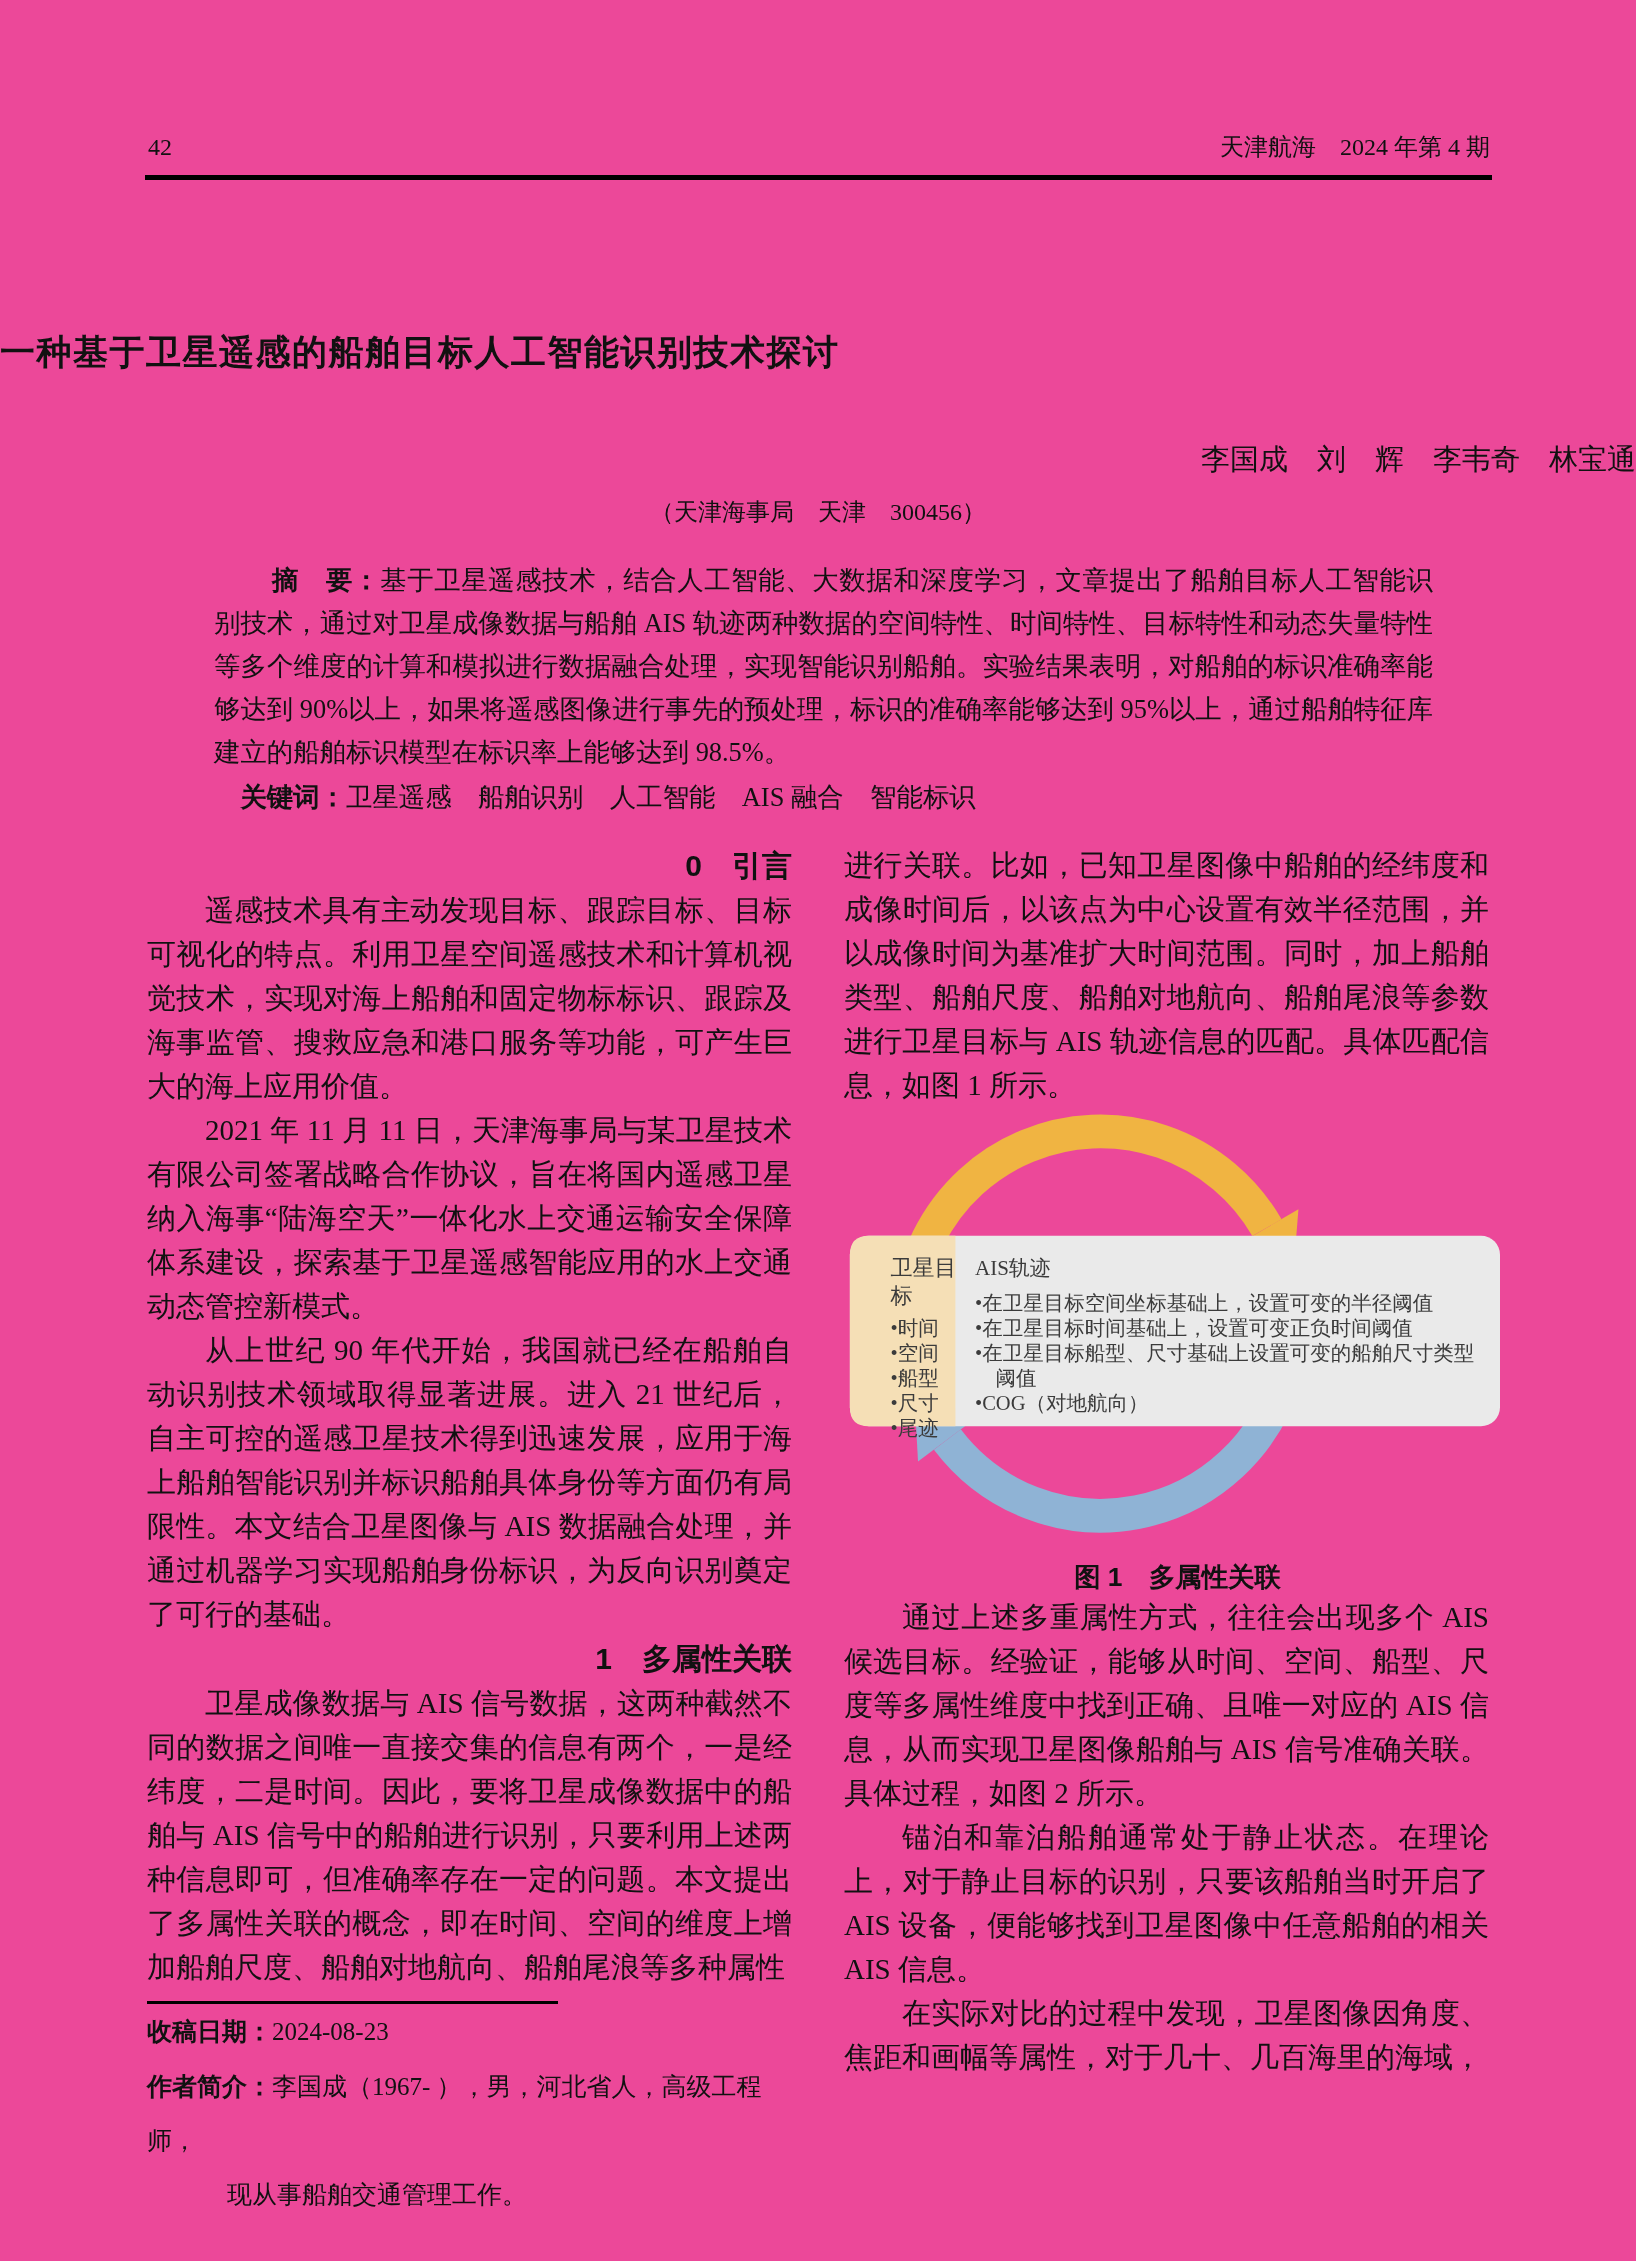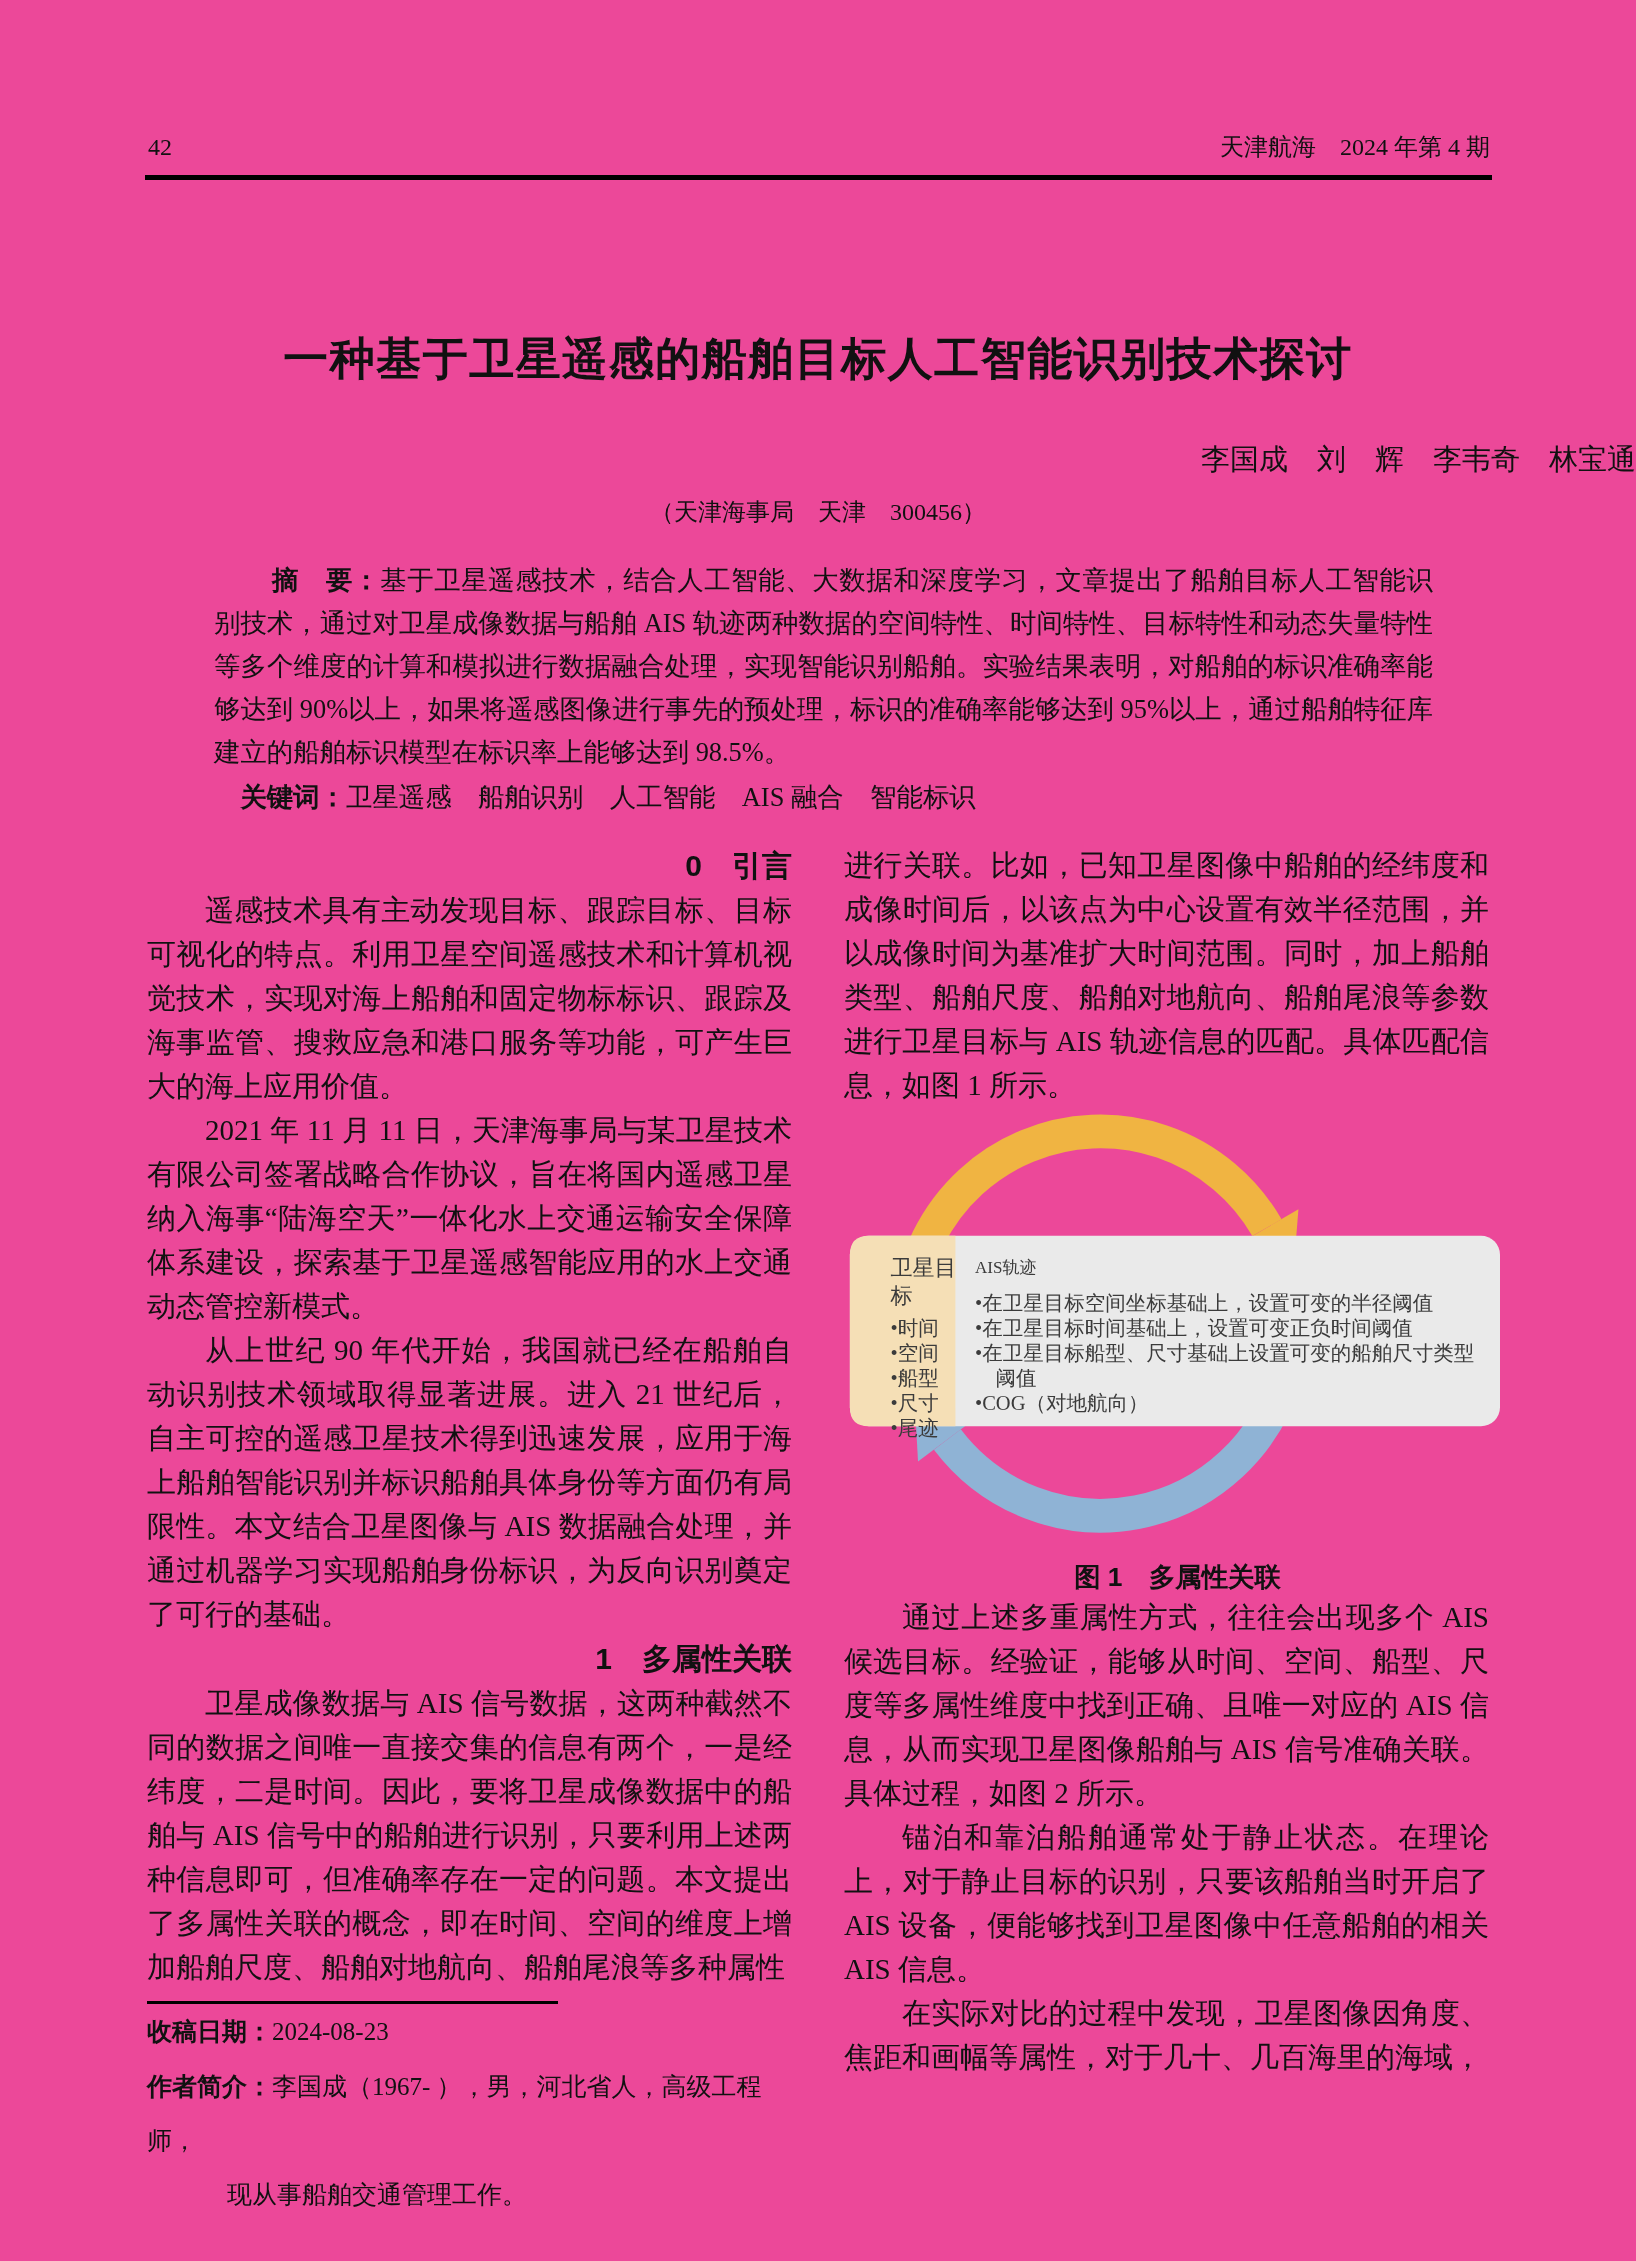--- a/index.html
+++ b/index.html
@@ -12,23 +12,23 @@
   
   .running-head {
     position:absolute; left:148px; top:133px; width:1342px;
     display:flex; justify-content:space-between; align-items:flex-end;
     font-size:24px; line-height:29px;
   }
   .head-rule { position:absolute; left:145px; top:175px; width:1347px; height:5.1px; background:#000; }
 
   
   .paper-title {
-    position:absolute; left:0; top:329px; width:1636px; text-align:center;
+    position:absolute; left:0; top:329px; width:1636px; text-align:left;
     font-family:Liberation Serif, serif;
-    font-weight:bold; font-size:45px; letter-spacing:1.5px;
+    font-weight:bold; font-size:35px; letter-spacing:1.5px;
   }
   .authors { position:absolute; left:0; top:440px; width:1636px; text-align:right; font-size:29px; }
   .affiliation { position:absolute; left:0; top:496px; width:1636px; text-align:center; font-size:24px; }
 
   .abstract {
     position:absolute; left:214px; top:559px; width:1219px;
     font-size:26.4px; line-height:43px; text-align:justify; text-indent:2.2em;
   }
   .inline-label { font-family:"Liberation Sans","DejaVu Sans",sans-serif; font-weight:bold; }
   .keywords { position:absolute; left:214px; top:779px; width:1219px; font-size:26.4px; line-height:37px; text-indent:1em; }
@@ -59,21 +59,21 @@
     position:absolute; left:5.9px; top:125px; width:104px; height:191px;
     padding:17.6px 0 0 17.6px; box-sizing:border-box; color:#3b3b3b;margin-left:23px;
   }
   .fig-left-title { font-size:22px; line-height:28px; }
   .fig-left-bullets { margin-top:5.9px; }
   .fig-left-bullets div { font-size:20.5px; line-height:25px; }
   .fig-right {
     position:absolute; left:131px; top:125px; width:518px; height:191px;
     padding-top:19px; box-sizing:border-box; color:#3b3b3b;
   }
-  .fig-right-title { font-size:17px; line-height:26.4px; }
+  .fig-right-title { font-size:21px; line-height:26.4px; }
   .fig-right-bullets { margin-top:8.8px; }
   .fig-right-bullets div { font-size:20.5px; line-height:25px; padding-left:1em; text-indent:-1em; }
   .fig-caption {
     margin-top:8.8px; width:667px; text-align:center;
     font-family:"Liberation Sans","DejaVu Sans",sans-serif;
     font-weight:bold; font-size:26.4px; line-height:35px;
   }
 </style>
 </head>
 <body>

